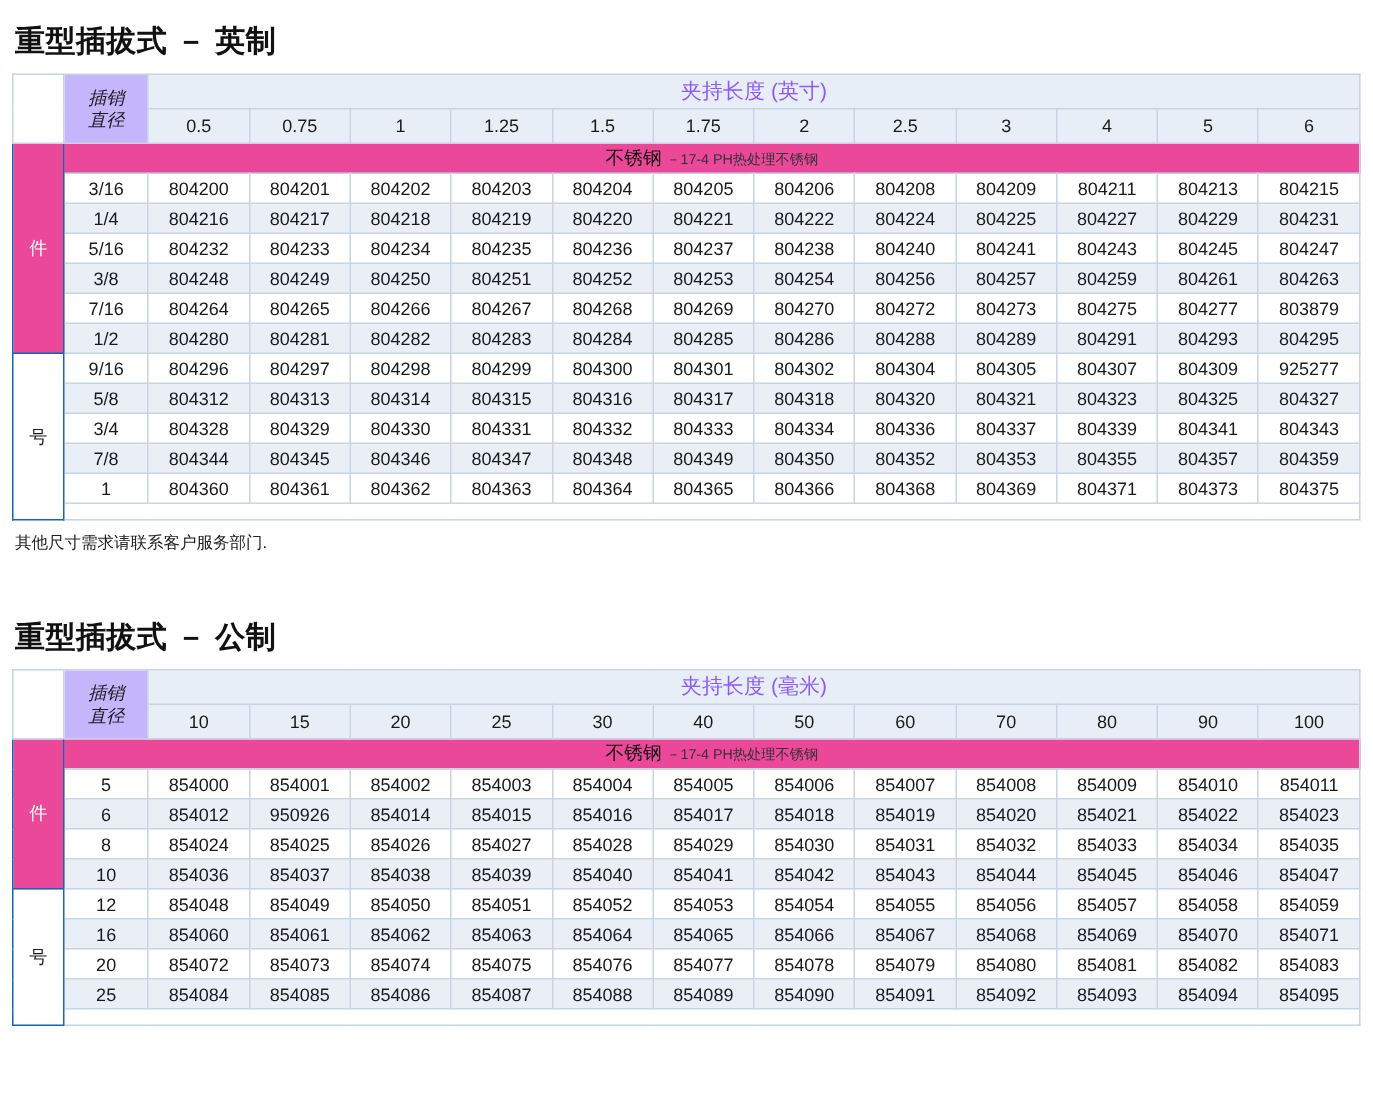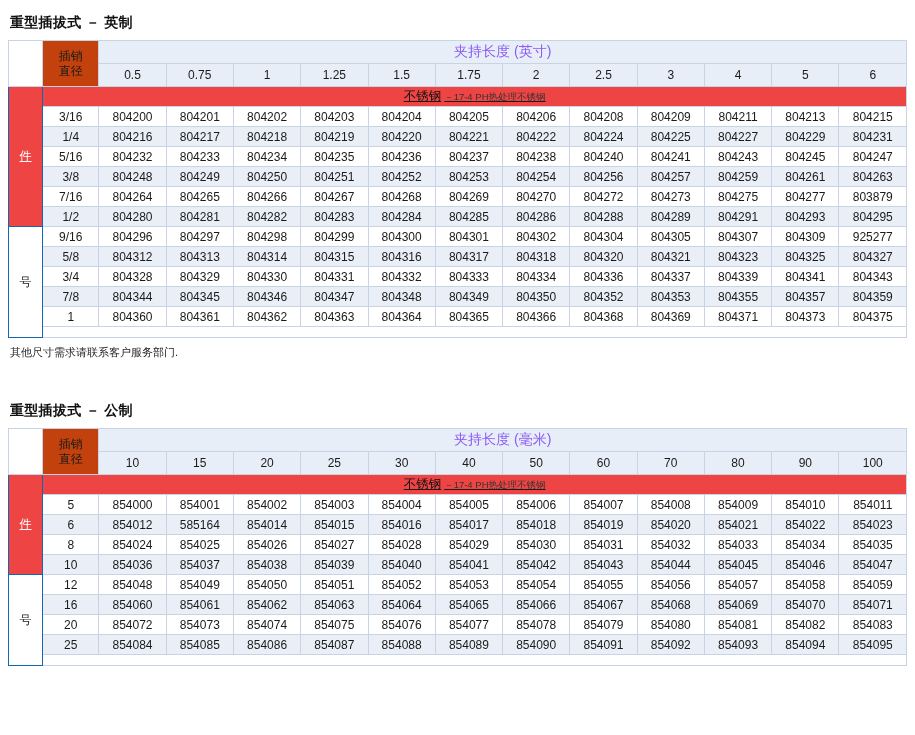--- a/index.html
+++ b/index.html
@@ -16,21 +16,21 @@
     overflow: hidden;
   }
   .page {
     padding: 8px 8px 0 8px;
     box-sizing: border-box;
   }
   .section {
     margin-bottom: 6px;
   }
   .section-title {
-    font-size: 14px;
+    font-size: 20px;
     font-weight: bold;
     color: #111111;
     margin: 6px 0 8px 2px;
     letter-spacing: 0.3px;
   }
   table.grid {
     border-collapse: collapse;
     table-layout: fixed;
     width: 899px;
     font-size: 12px;
@@ -61,32 +61,32 @@
     height: 22px;
     font-size: 14px;
     color: #8b5cf6;
   }
   .hdr-sub {
     background: #e8eef7;
     height: 22px;
     font-size: 12px;
   }
   .hdr-pin {
-    background: #c2410c;
+    background: #c4b5fd;
     font-size: 12px;
     line-height: 15px;
     width: 56px;
+    font-style: italic;
   }
   .steel-row td {
-    background: #ef4444;
+    background: #ec4899;
     text-align: left;
     padding-left: 6px;
     height: 19px;
     font-size: 12px;
-    text-decoration: underline;
   }
   .steel-label {
     font-size: 12.5px;
     color: #111;
   }
   .steel-sub {
     font-size: 9.5px;
     color: #333;
     margin-left: 3px;
   }
@@ -384,21 +384,21 @@
           <td>854006</td>
           <td>854007</td>
           <td>854008</td>
           <td>854009</td>
           <td>854010</td>
           <td>854011</td>
         </tr>
         <tr class="data-row row-alt">
           <td class="size-cell">6</td>
           <td>854012</td>
-          <td>585164</td>
+          <td>950926</td>
           <td>854014</td>
           <td>854015</td>
           <td>854016</td>
           <td>854017</td>
           <td>854018</td>
           <td>854019</td>
           <td>854020</td>
           <td>854021</td>
           <td>854022</td>
           <td>854023</td>

